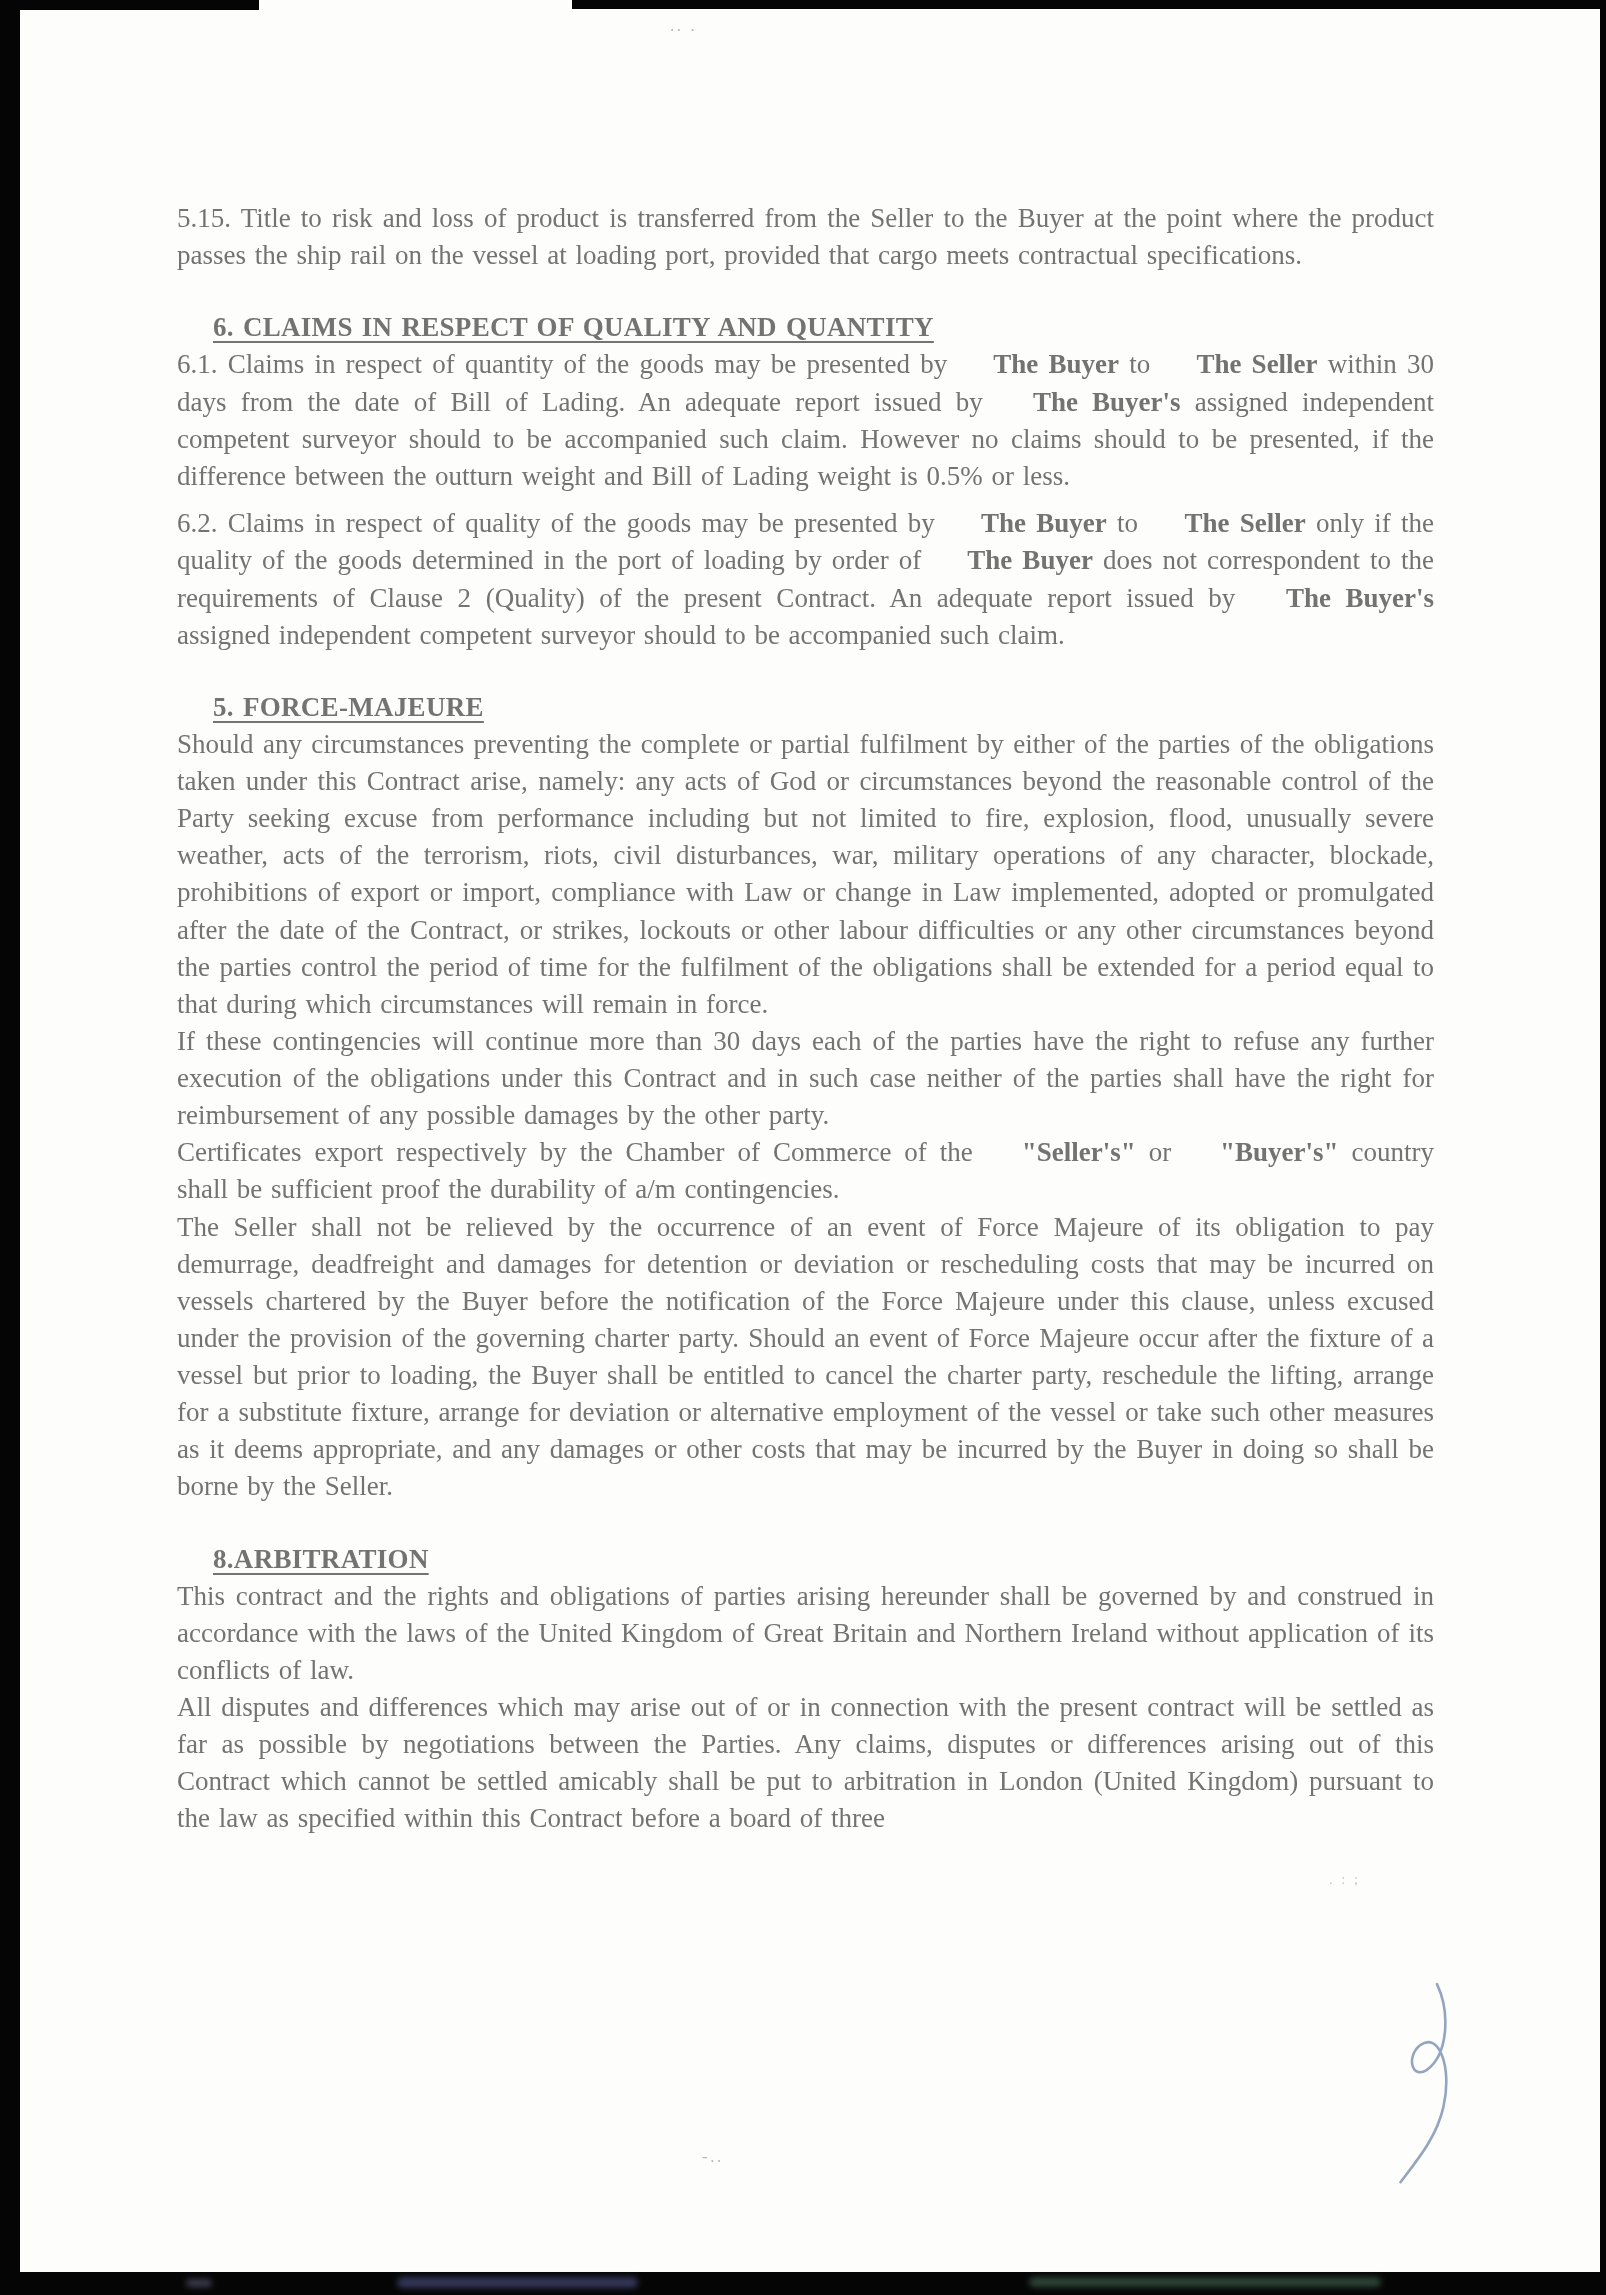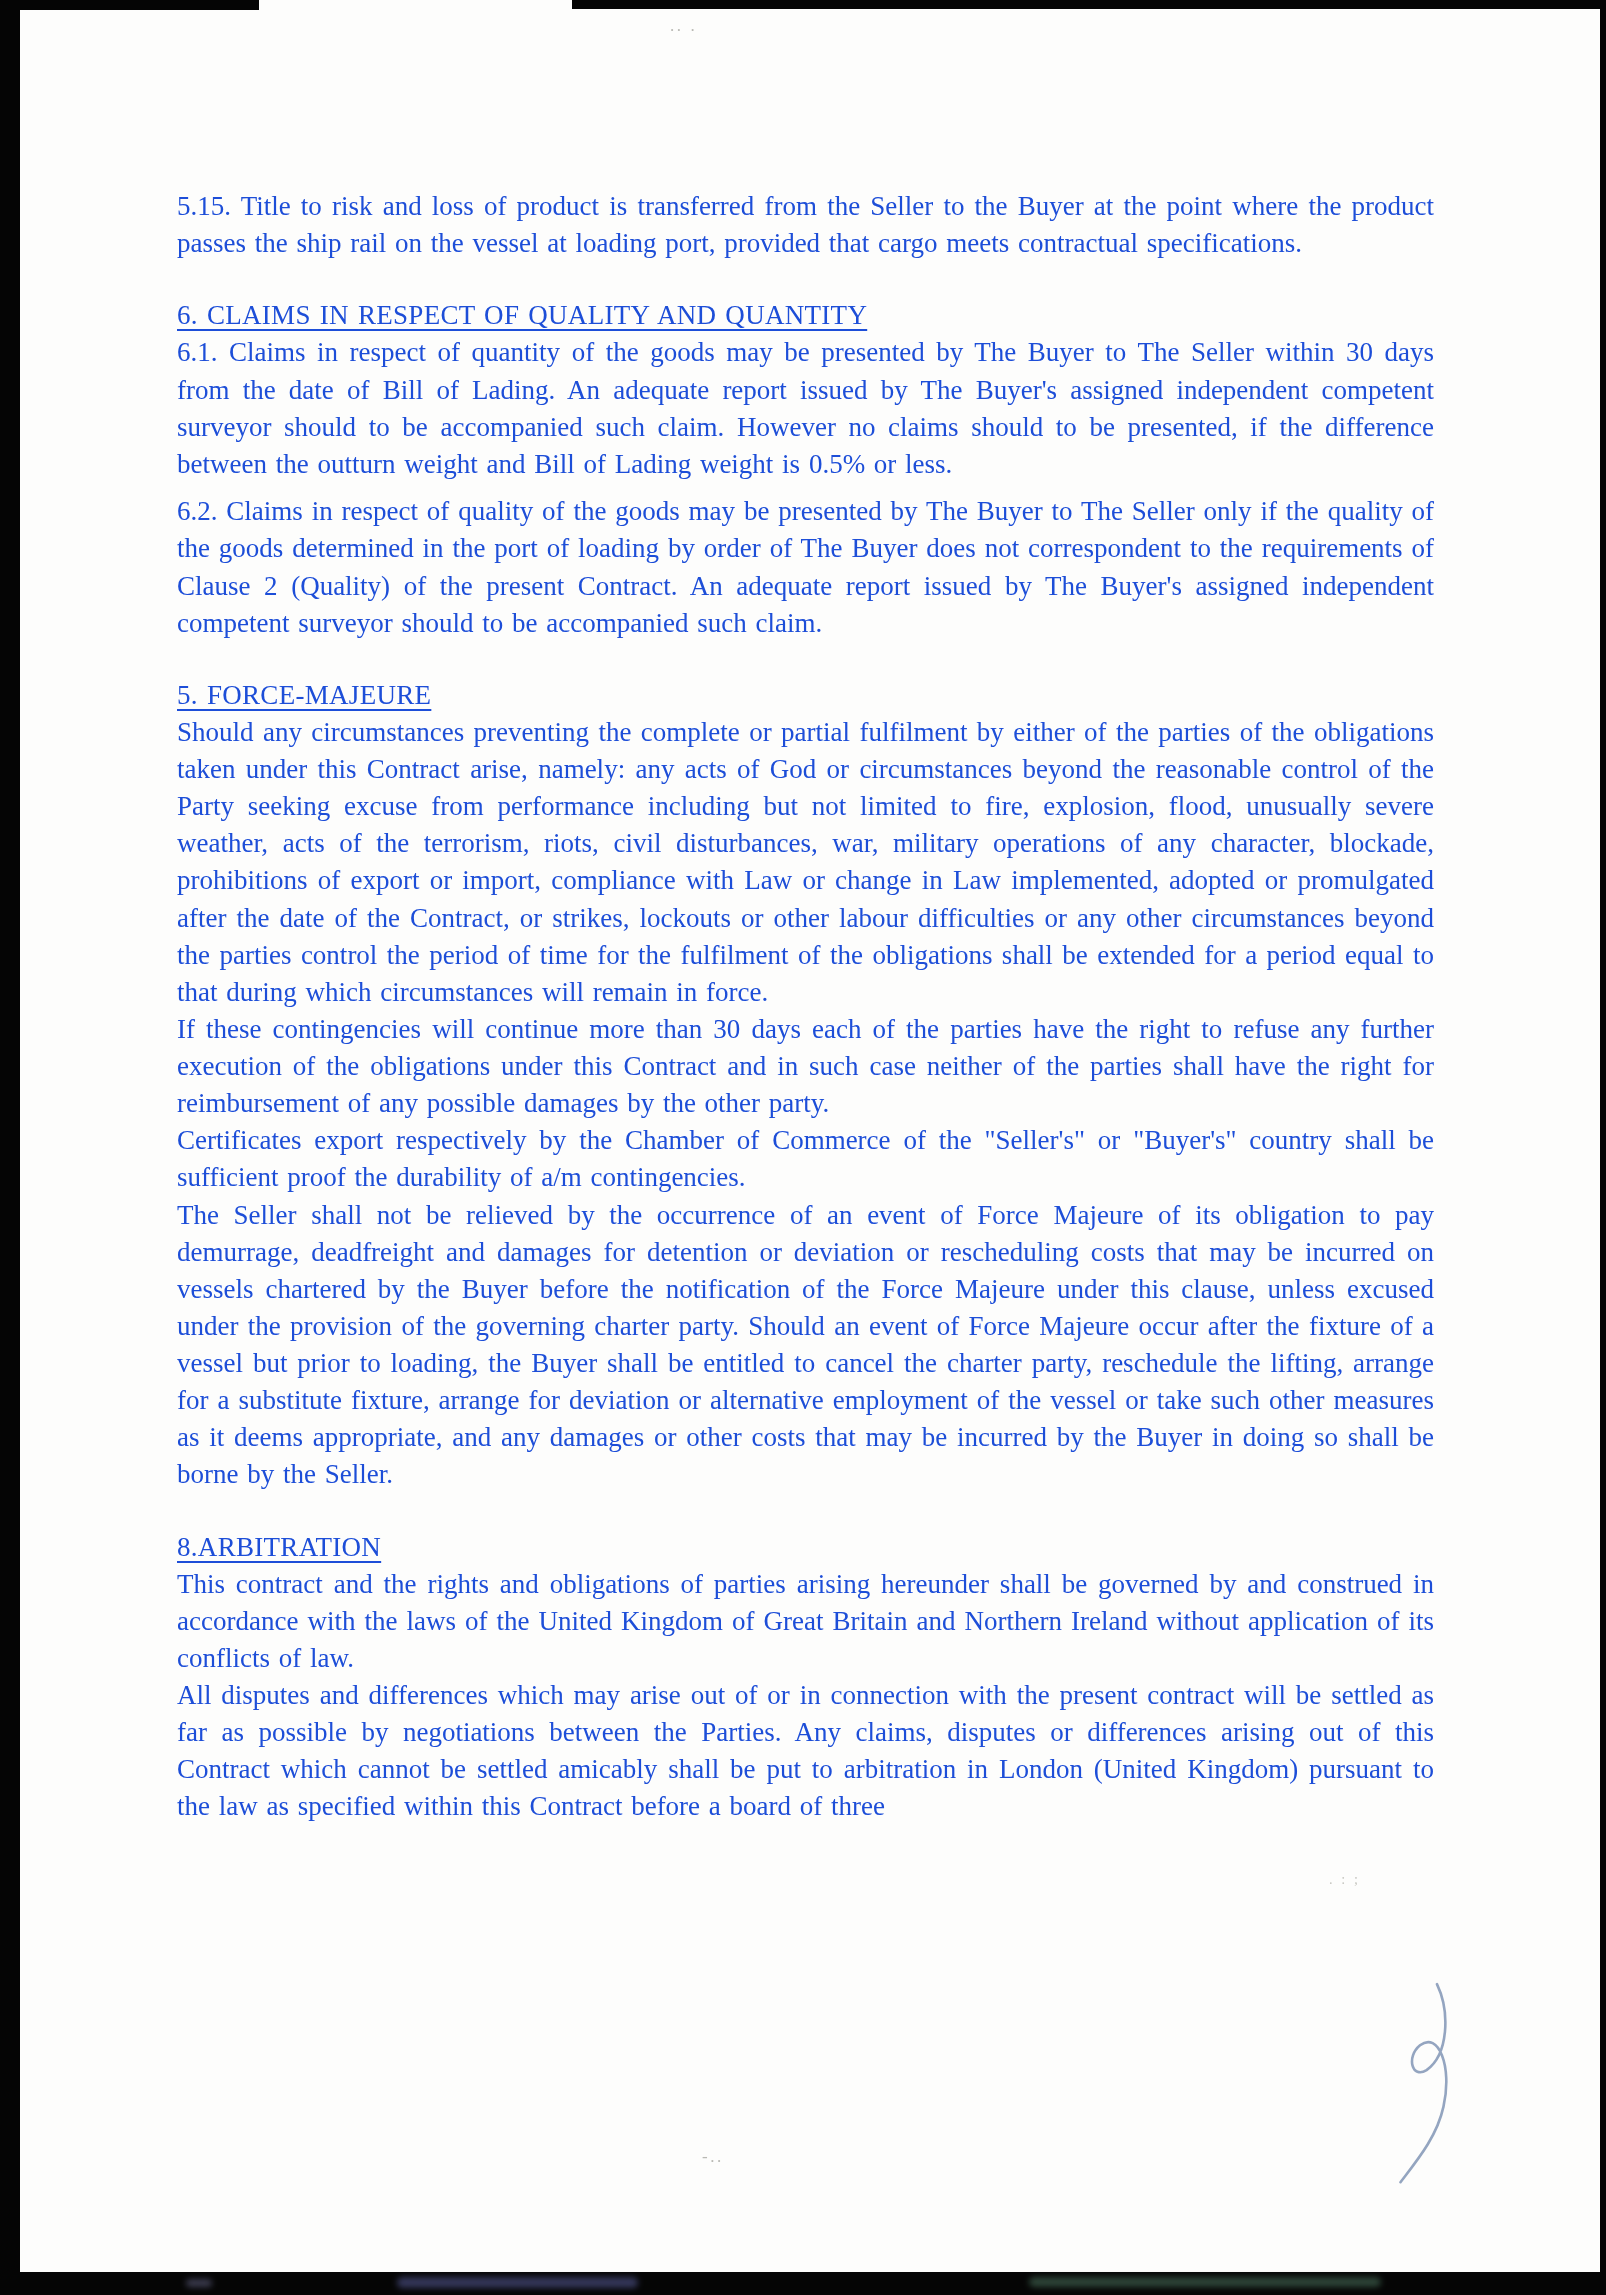--- a/index.html
+++ b/index.html
@@ -29,38 +29,38 @@
     position: absolute; color: #b9b9b4; font-size: 17px;
     letter-spacing: 2.6px; font-family: "Liberation Serif", serif;
   }
   .artifact-top    { left: 670px; top: 15.6px; }
   .artifact-bottom { left: 702px; top: 2147px; }
   .artifact-right  { left: 1329px; top: 1871px; color: #c6c6c0; font-size: 14.3px; }
 
   
   .page-content {
     position: absolute;
-    left: 177px; top: 188px; width: 1257px;
-    color: #1d4ed8;
+    left: 177px; top: 200px; width: 1257px;
+    color: #737373;
     font-size: 27px;
     line-height: 1.375;
     word-spacing: 2px;
   }
   .doc-para { margin: 0; text-align: justify; }
   .doc-heading {
     margin: 0;
     font-size: 27px; font-weight: bold;
     text-decoration: underline;
     text-decoration-thickness: 2px;
     text-underline-offset: 4.6px;
     letter-spacing: 0.3px;
   }
   .space-before { margin-top: 35px; }
   .space-before-sm { margin-top: 10.4px; }
-  .bold { font-weight: normal; }
+  .bold { font-weight: bold; margin-left: 36px; }
 
   .signature { position: absolute; left: 1386px; top: 1975px; width: 85px; height: 215px; }
 </style>
 </head>
 <body>
 
 <div class="page">
 
   <div class="edge edge-left"></div>
   <div class="edge edge-top-1"></div>

